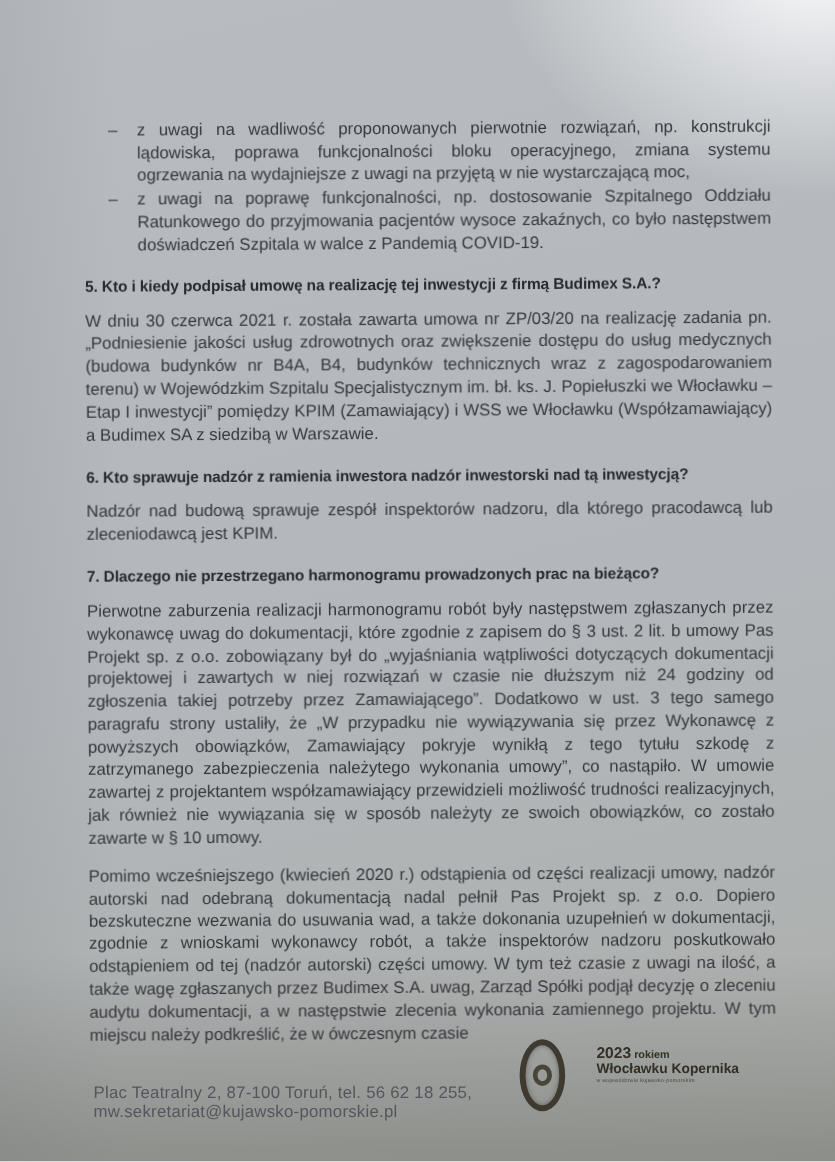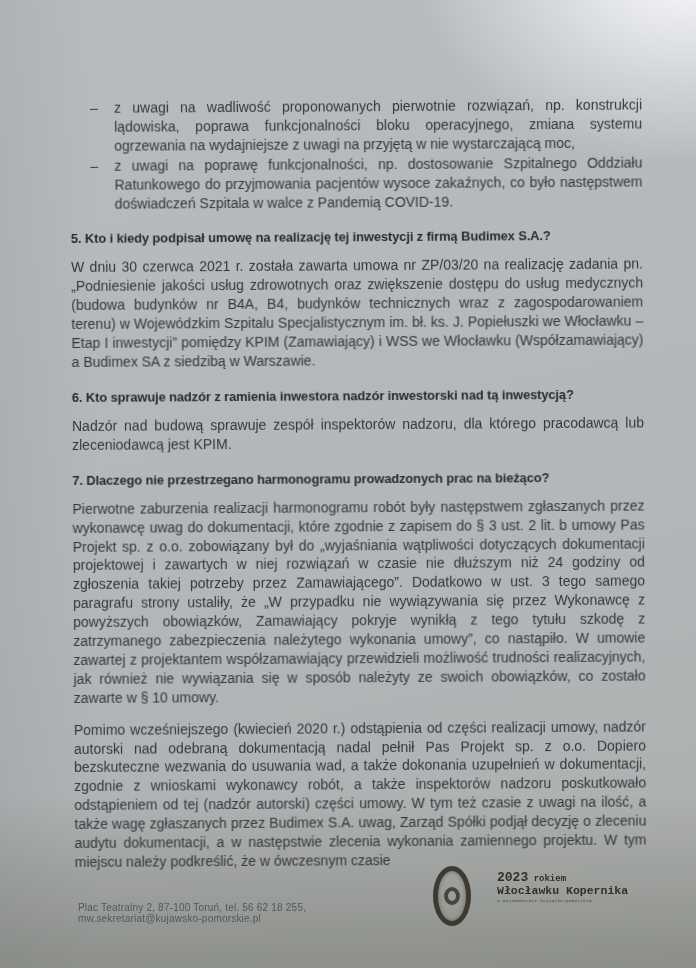--- a/index.html
+++ b/index.html
@@ -26,31 +26,31 @@
   ul.bullets li { position: relative; padding-left: 24px; margin: 0 0 1px 0; }
   ul.bullets .dash { position: absolute; left: 0; top: 0; }
   h2.q {
     margin: 17px 0 10px 0; font-size: 12.9px; line-height: 18px;
     font-weight: 700; color: #282a30; letter-spacing: -0.1px; text-align: left;
   }
   p.a { margin: 0 0 13px 0; }
   
   .footer-address {
     position: absolute; left: 78px; top: 902px; width: 340px;
-    font-size: 10px; letter-spacing: 0.2px; color: #53575d;
+    font-size: 14px; letter-spacing: 0.2px; color: #53575d;
     filter: blur(0.35px);
   }
   .logo { position: absolute; left: 433px; top: 866px; display: flex; align-items: flex-start; filter: blur(0.55px); }
   .logo-ring {
     width: 28px; height: 50px; border: 5px solid #3e3a2f; border-radius: 50%;
     display: flex; align-items: center; justify-content: center;
     box-shadow: inset 0 0 4px rgba(62,58,47,0.55);
   }
   .logo-ring-inner { width: 8px; height: 10px; border: 4px solid #49453a; border-radius: 50%; }
-  .logo-text { margin: 6px 16px 0 26px; font-family: Liberation Mono, monospace; color: #332f26; text-align: left; }
+  .logo-text { margin: 6px 16px 0 26px; font-family: Liberation Sans, sans-serif; color: #332f26; text-align: left; }
   .logo-line1 { font-size: 9px; font-weight: 700; line-height: 11px; }
   .logo-year  { font-size: 13px; font-weight: 700; }
   .logo-line2 { font-size: 11.5px; font-weight: 700; line-height: 12px; }
   .logo-line3 { font-size: 4.3px; line-height: 7px; letter-spacing: 0.3px; color: #47433a; }
 </style>
 </head>
 <body>
 
 <div class="photo">
 

